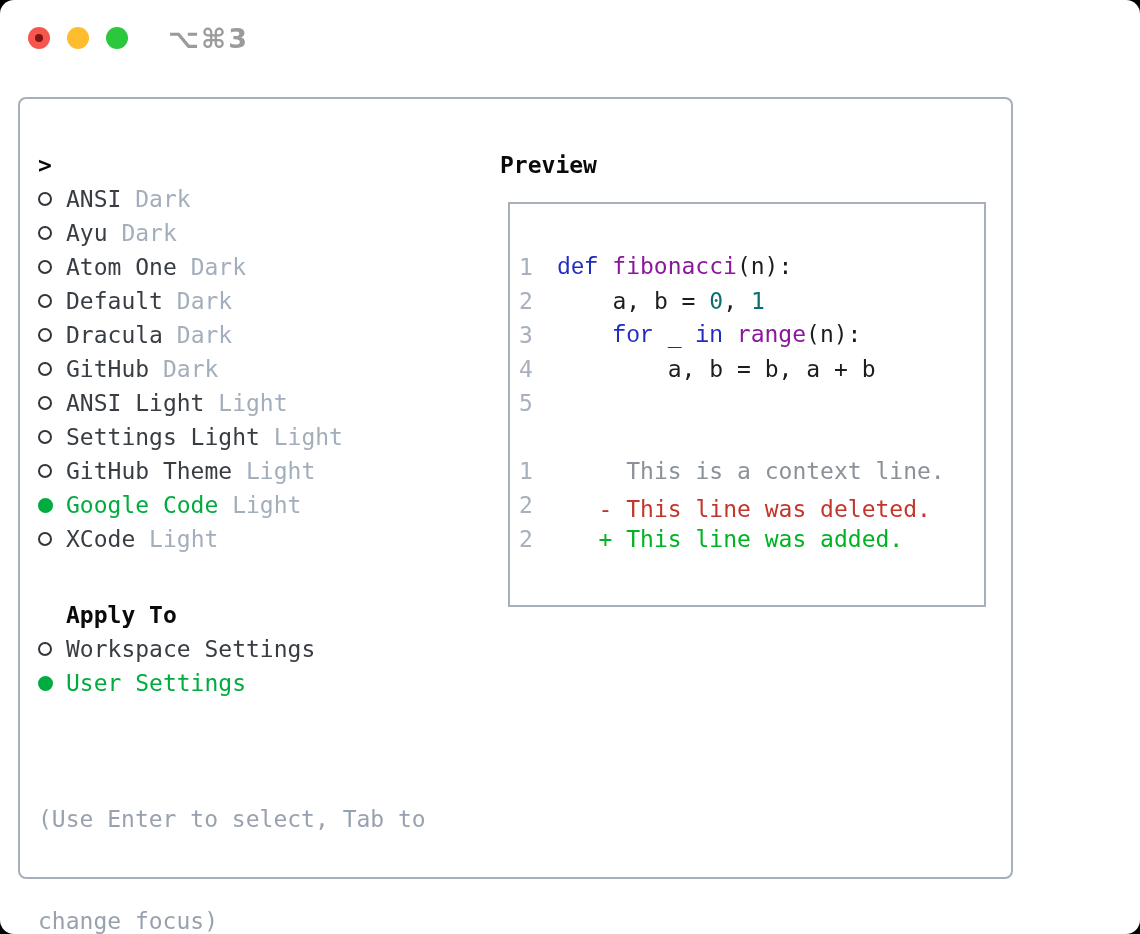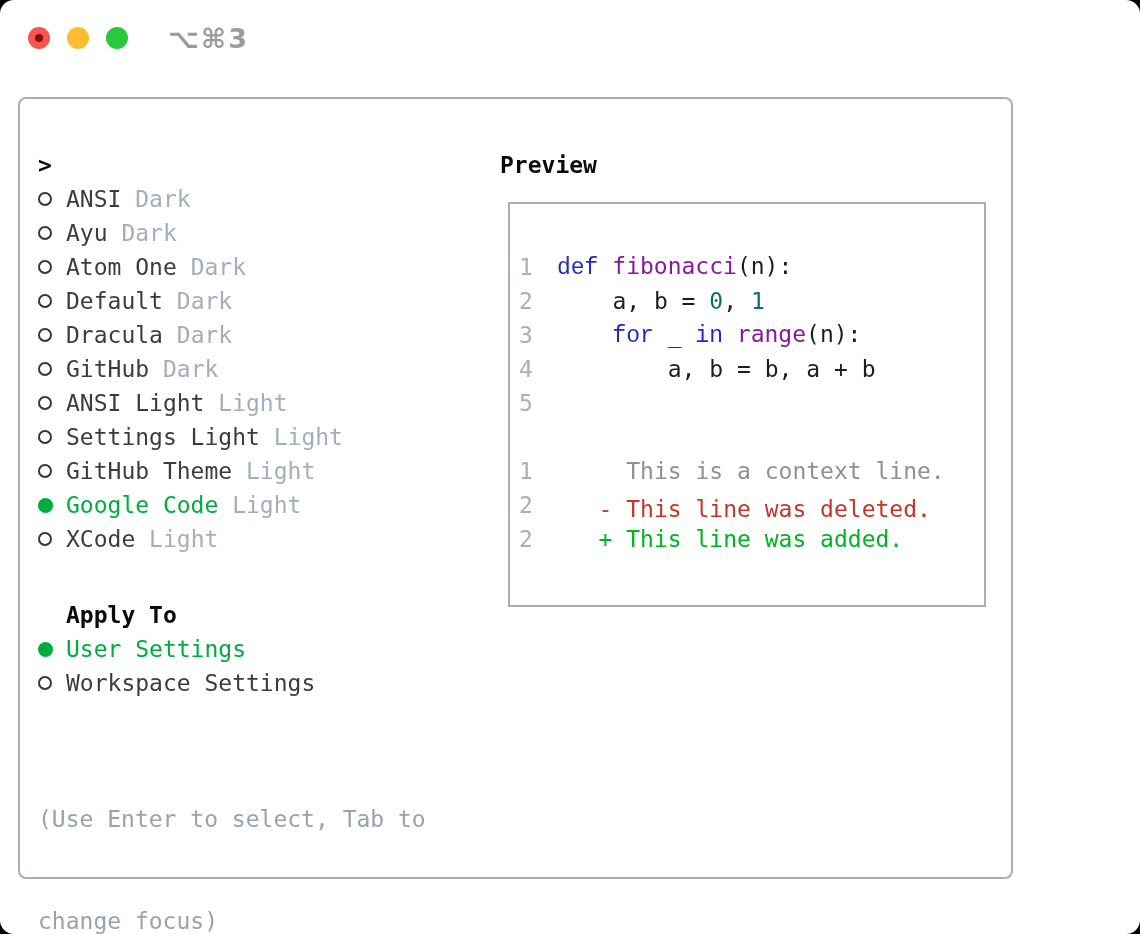--- a/index.html
+++ b/index.html
@@ -152,31 +152,31 @@
             <span class="tlabel"><span class="tname">XCode</span><span class="tvariant"> Light</span></span>
           </div>
         </div>
 
       <div class="apply-block">
         <div class="row">
           <span class="marker"></span>
           <span class="hdr">Apply To</span>
         </div>
         <div id="apply-list">
+            <div class="row">
+              <span class="marker">
+                <span class="radio"></span>
+              </span>
+              <span class="alabel tname">Workspace Settings</span>
+            </div>
             <div class="row selected">
               <span class="marker">
                 <span class="radio on"></span>
               </span>
               <span class="alabel tname">User Settings</span>
-            </div>
-            <div class="row">
-              <span class="marker">
-                <span class="radio"></span>
-              </span>
-              <span class="alabel tname">Workspace Settings</span>
             </div>
           </div>
       </div>
 
       <div class="hint">
         <div>(Use Enter to select, Tab to</div>
         <div>change focus)</div>
       </div>
     </div>
 

